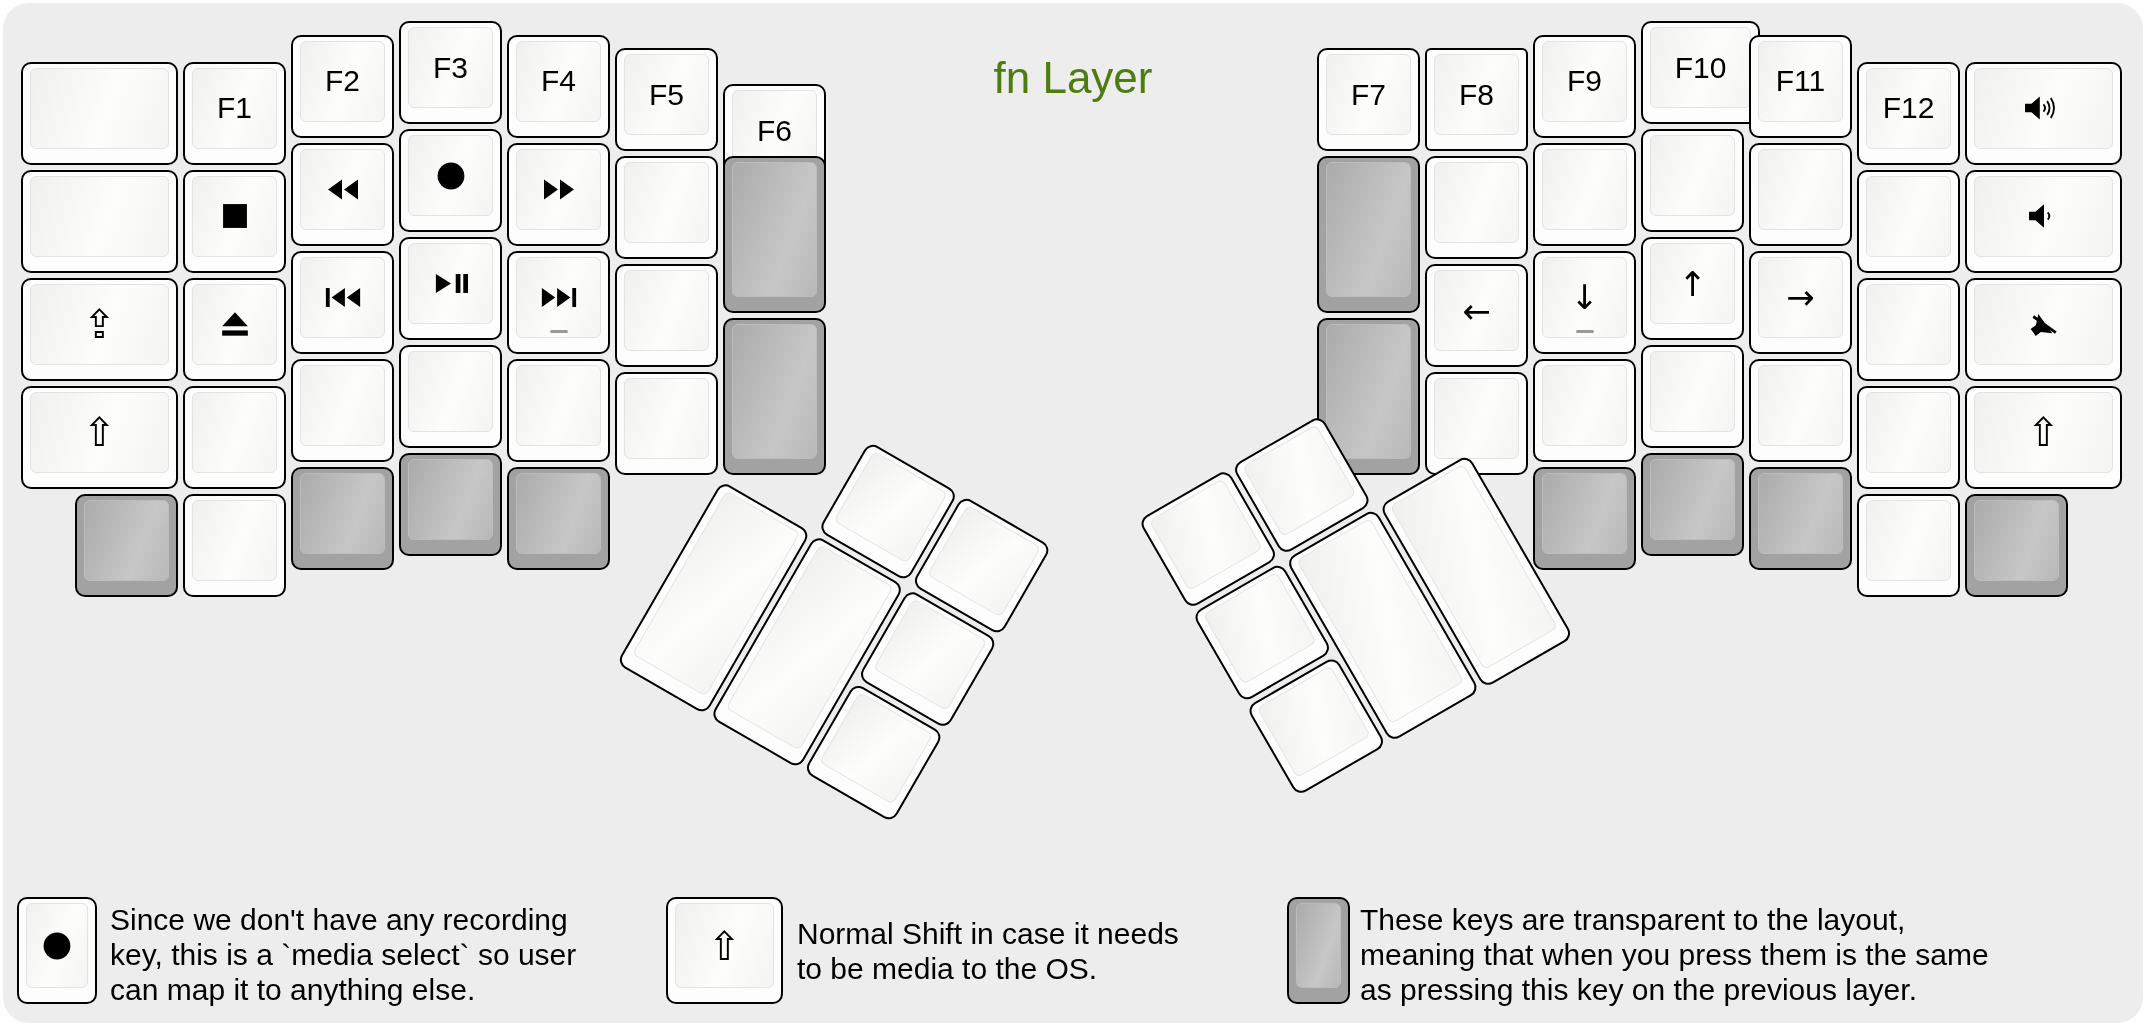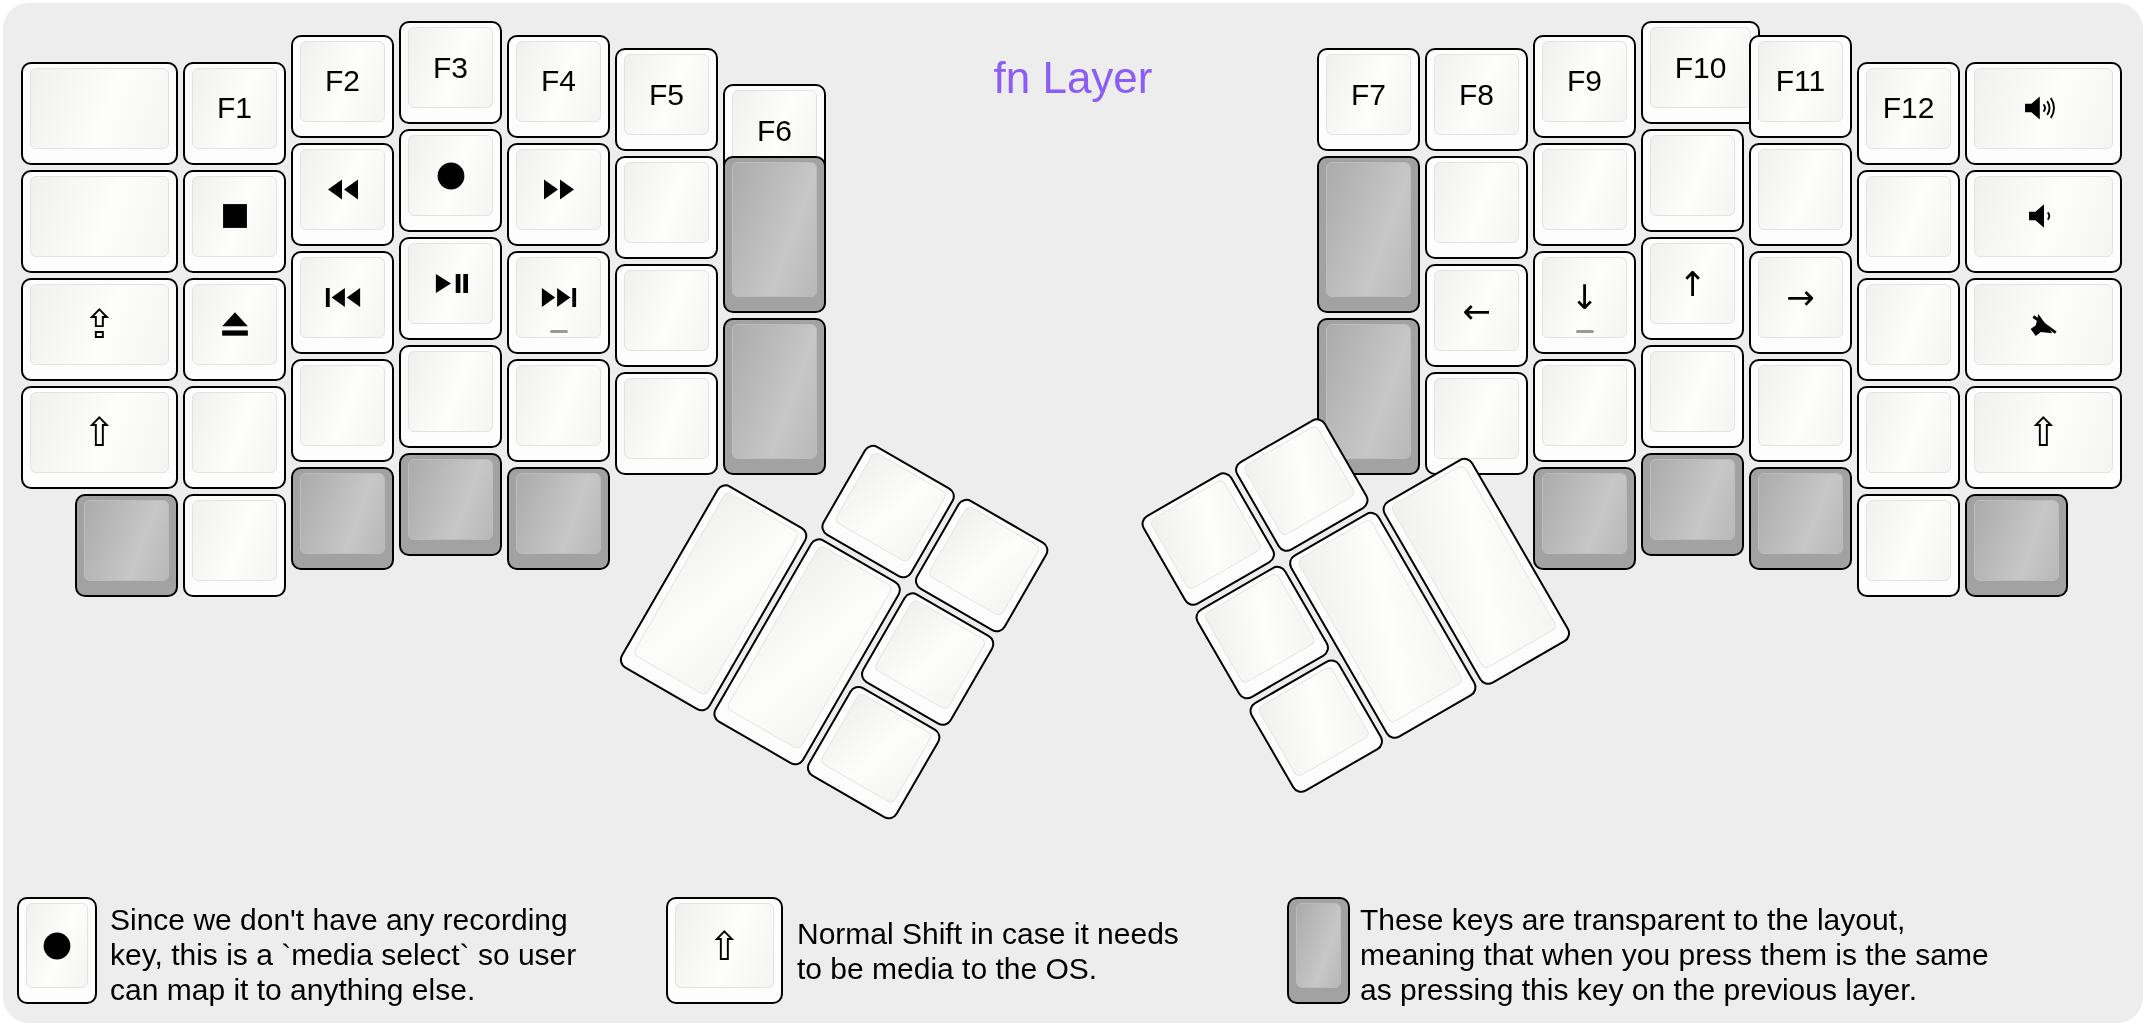--- a/index.html
+++ b/index.html
@@ -2,21 +2,21 @@
 <html><head>
 <meta charset="utf-8">
 <style>
   * { margin:0; padding:0; box-sizing:border-box; }
   html,body { width:2146px; height:1026px; background:#ffffff; overflow:hidden;
               font-family:"Liberation Sans", sans-serif; }
   #stage { position:relative; width:2146px; height:1026px; }
   .surface { position:absolute; left:3px; top:3px; right:3px; bottom:3px;
              background:#ededed; border-radius:26px; }
   .title { position:absolute; left:1073px; top:56px; transform:translateX(-50%);
-           font-size:44px; line-height:1; color:#8b5cf6; white-space:nowrap; }
+           font-size:44px; line-height:1; color:#4d7c0f; white-space:nowrap; }
   .key { position:absolute; border:2px solid #000; border-radius:10px; }
   .key.white { background:#fdfdfd; }
   .key.gray  { background:#a2a2a2; }
   .cap { position:absolute; left:7px; right:7px; top:4px; bottom:14px;
          border-radius:6px; display:flex; align-items:center; justify-content:center; }
   .white .cap { background:linear-gradient(110deg,#f0f0ee 0%,#fdfdfc 55%,#f4f4f2 100%);
                 border:1px solid #e3e3e1; }
   .gray .cap  { background:linear-gradient(110deg,#ababab 0%,#c7c7c7 65%,#b8b8b8 100%);
                 border:1px solid #bdbdbd; }
   .flabel { font-size:30px; color:#000; }
@@ -193,21 +193,21 @@
         <div class="cap">
           <span class="flabel">F7</span>
         </div>
       </div>
       <div class="key gray" style="left: 1317px; top: 156px; width: 103px; height: 157px;">
         <div class="cap"></div>
       </div>
       <div class="key gray" style="left: 1317px; top: 318px; width: 103px; height: 157px;">
         <div class="cap"></div>
       </div>
-      <div class="key white" style="left: 1425px; top: 48px; width: 103px; height: 103px;">
+      <div class="key white" style="left: 1425px; top: 48px; width: 103px; height: 103px; border-radius: 6px;">
         <div class="cap">
           <span class="flabel">F8</span>
         </div>
       </div>
       <div class="key white" style="left: 1425px; top: 156px; width: 103px; height: 103px;">
         <div class="cap"></div>
       </div>
       <div class="key white" style="left: 1425px; top: 264px; width: 103px; height: 103px;">
         <div class="cap">
           <span class="sym">←</span>

